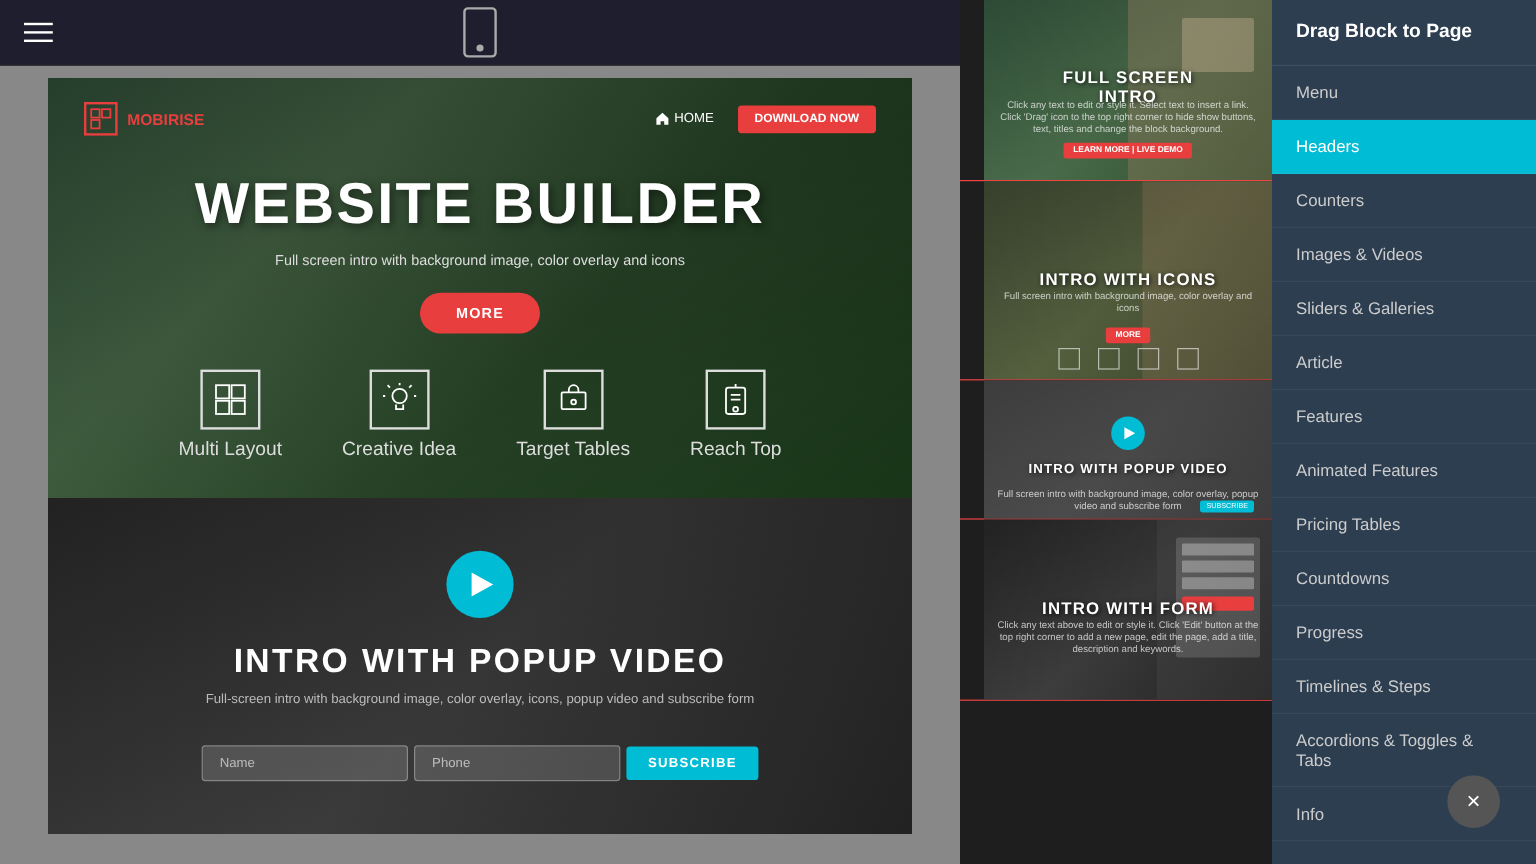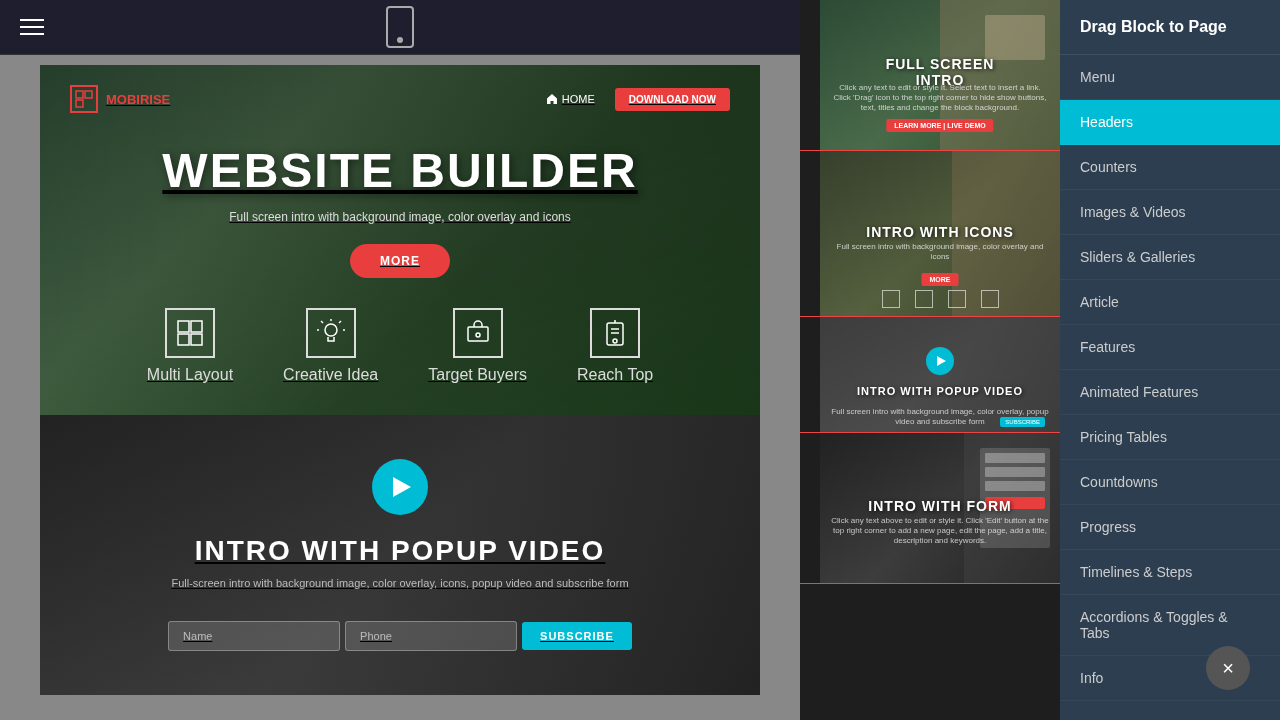--- a/index.html
+++ b/index.html
@@ -59,21 +59,20 @@
       height: 6px;
       border-radius: 50%;
       background: #aaa;
     }
 
     .editor-content {
       flex: 1;
       overflow-y: auto;
       background: #888;
       padding: 10px 40px;
-      text-decoration: underline;
     }
 
     
     .preview-section {
       width: 100%;
       background: #fff;
       margin-bottom: 0;
     }
 
     .hero-section {
@@ -540,21 +539,21 @@
             <span class="feature-label">Creative Idea</span>
           </div>
           <div class="hero-feature">
             <div class="feature-icon-box">
               <svg width="28" height="28" viewBox="0 0 28 28" fill="none" stroke="white" stroke-width="1.5">
                 <rect x="4" y="8" width="20" height="14" rx="1"></rect>
                 <path d="M10 8V6a4 4 0 018 0v2"></path>
                 <circle cx="14" cy="16" r="2"></circle>
               </svg>
             </div>
-            <span class="feature-label">Target Buyers</span>
+            <span class="feature-label">Target Tables</span>
           </div>
           <div class="hero-feature">
             <div class="feature-icon-box">
               <svg width="20" height="28" viewBox="0 0 20 28" fill="none" stroke="white" stroke-width="1.5">
                 <rect x="2" y="4" width="16" height="22" rx="2"></rect>
                 <line x1="10" y1="1" x2="10" y2="4"></line>
                 <circle cx="10" cy="22" r="2"></circle>
                 <line x1="6" y1="10" x2="14" y2="10"></line>
                 <line x1="6" y1="14" x2="14" y2="14"></line>
               </svg>

